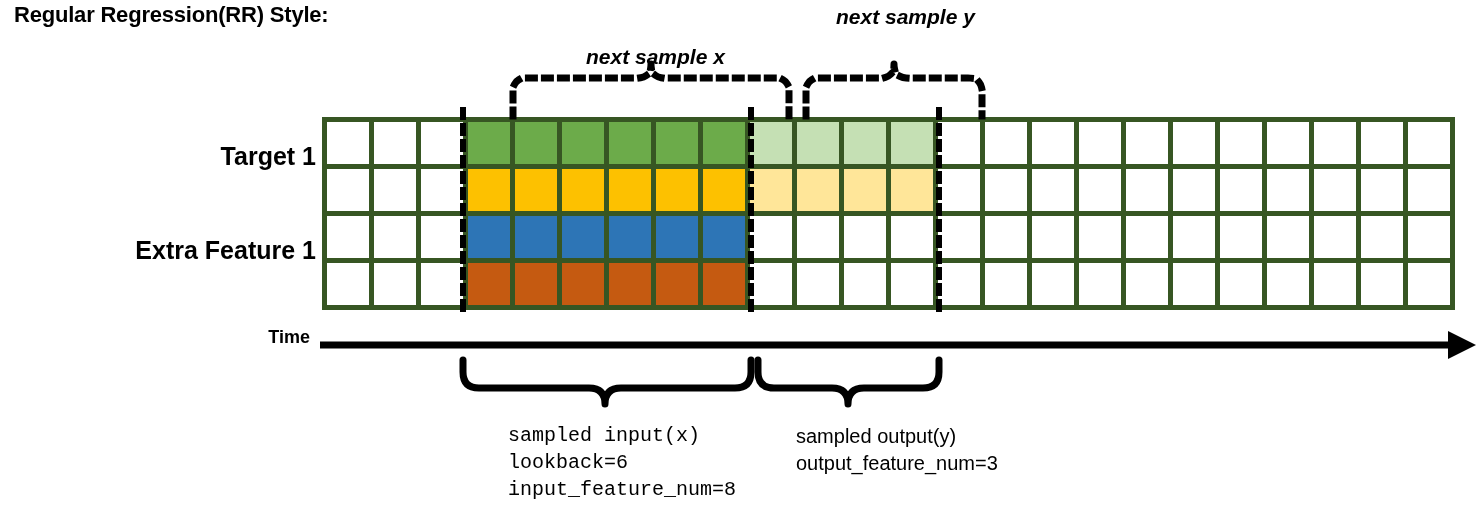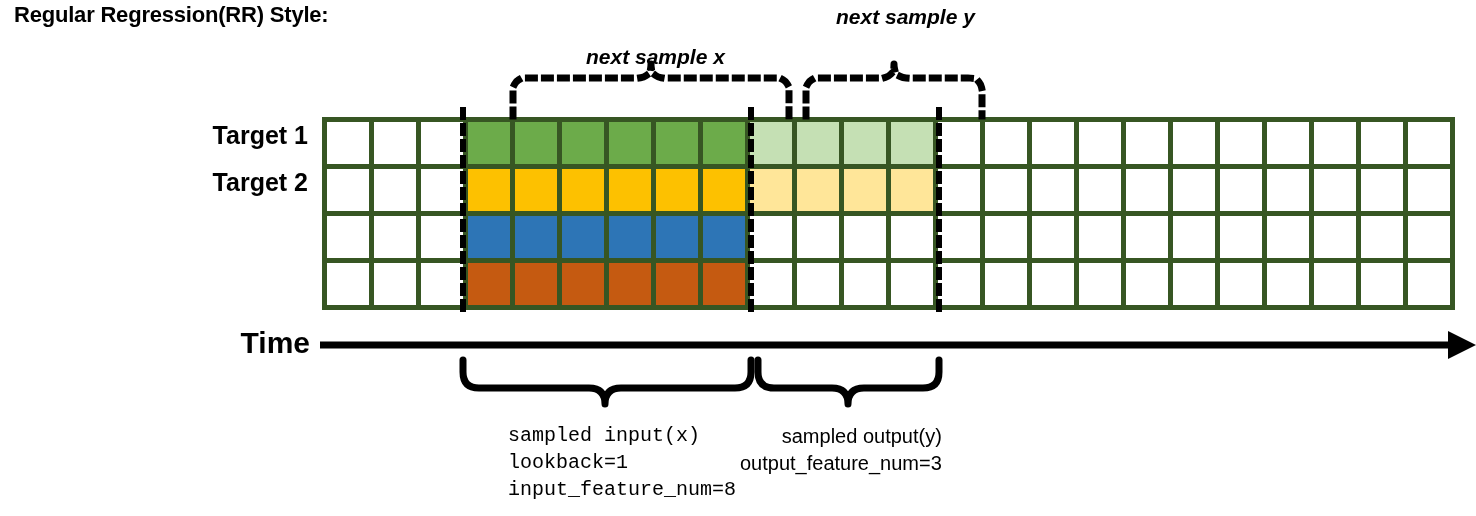--- a/index.html
+++ b/index.html
@@ -34,23 +34,24 @@
     width: 100%;
     text-align: right;
     font-size: 25px;
     font-weight: 700;
     white-space: nowrap;
     line-height: 1;
   }
   #row-labels {
     position: absolute;
     left: 0;
-    top: 111px;
+    top: 132px;
     width: 308px;
     height: 194px;
+    padding-left: 8px;
   }
 
   
   #grid {
     position: absolute;
     left: 322px;
     top: 117px;
     border: 5px solid #375623;
     background: #375623;
     display: grid;
@@ -88,43 +89,43 @@
     pointer-events: none;
   }
 
   
   #time-label {
     position: absolute;
     left: 130px;
     top: 328px;
     width: 180px;
     text-align: right;
-    font-size: 30px;
+    font-size: 18px;
     font-weight: 700;
     line-height: 1;
   }
 
   
   .bottom-note {
     position: absolute;
     font-size: 20px;
     line-height: 1.34;
     white-space: nowrap;
   }
   #note-input  { left: 508px; top: 423px; font-family: Liberation Mono, monospace; }
-  #note-output { left: 740px; top: 423px; text-align: right; }
+  #note-output { left: 796px; top: 423px; }
 </style>
 </head>
 <body>
 
 <div id="title">Regular Regression(RR) Style:</div>
 
 <div id="row-labels">
   <div class="row-label" style="top:12px;">Target 1</div>
-  <div class="row-label" style="top:59px;">Target 2</div>
+  <div class="row-label" style="top:106px;">Extra Feature 1</div>
 </div>
 
 <div id="grid">
     <div class="cell"></div>
     <div class="cell"></div>
     <div class="cell"></div>
     <div class="cell green"></div>
     <div class="cell green"></div>
     <div class="cell green"></div>
     <div class="cell green"></div>
@@ -219,21 +220,21 @@
     <div class="cell"></div>
   </div>
 
 <div class="top-caption" id="cap-next-x">next sample x</div>
 <div class="top-caption" id="cap-next-y">next sample y</div>
 
 <div id="time-label">Time</div>
 
 <div class="bottom-note" id="note-input">
   <div>sampled input(x)</div>
-  <div>lookback=1</div>
+  <div>lookback=6</div>
   <div>input_feature_num=8</div>
 </div>
 <div class="bottom-note" id="note-output">
   <div>sampled output(y)</div>
   <div>output_feature_num=3</div>
 </div>
 
 <svg id="overlay" viewBox="0 0 1476 516">
 
   <path d="M463,110 L463,318" fill="none" stroke="#000" stroke-width="6" stroke-dasharray="7 9" stroke-linecap="square"></path>

